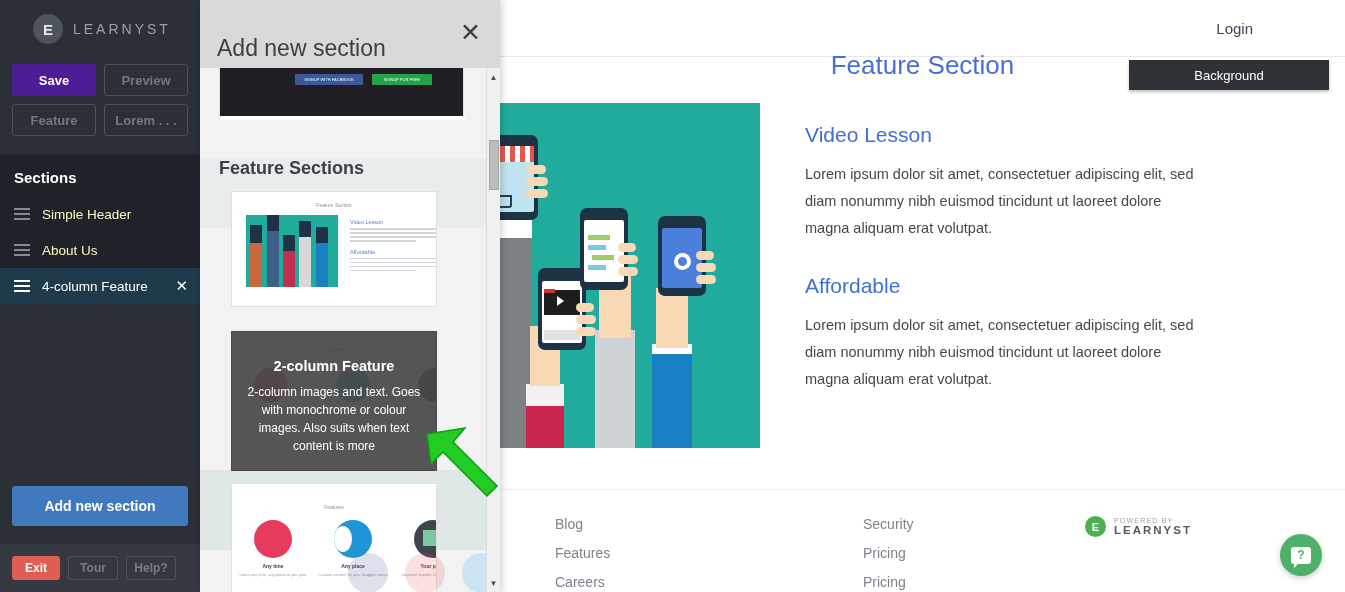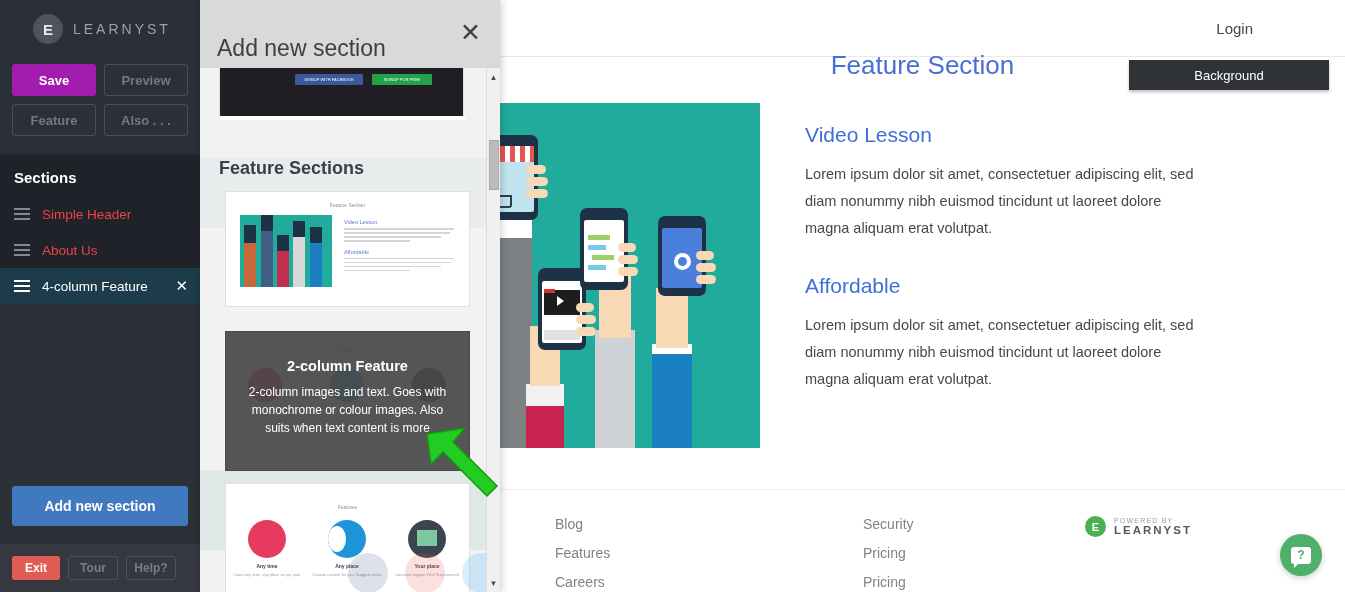--- a/index.html
+++ b/index.html
@@ -33,34 +33,34 @@
   }
   .btn-grid {
     margin: 20px 0 0 12px; width: 176px;
     display: flex; flex-wrap: wrap; gap: 8px;
   }
   .sbtn {
     width: 84px; height: 32px; border-radius: 3px;
     display: flex; align-items: center; justify-content: center;
     font-size: 13px; font-weight: bold; cursor: pointer;
   }
-  .sbtn.green { background: #a21caf; color: #fff; border: none; }
+  .sbtn.green { background: #4c1d95; color: #fff; border: none; }
   .sbtn.ghost { background: transparent; color: #727983; border: 1px solid #4a505a; }
 
   .sec-divider { margin-top: 18px; height: 1px; background: #23262c; }
   .sec-title {
     padding: 14px 0 10px 14px;
     color: #ffffff; font-size: 15px; font-weight: bold;
     background: #1f2228;
   }
   #sections-list { background: #1f2228; }
   .sec-item {
     height: 36px; display: flex; align-items: center;
     padding: 0 12px 0 14px; cursor: pointer;
-    color: #ef4444; font-size: 13.5px;
+    color: #fef9c3; font-size: 13.5px;
   }
   .sec-item .burger { width: 16px; margin-right: 12px; flex: none; }
   .sec-item .burger i {
     display: block; height: 2px; background: #848b94; margin: 3px 0;
   }
   .sec-item.active { background: #1d3b4a; color: #ffffff; }
   .sec-item.active .burger i { background: #ffffff; }
   .sec-item .label { flex: 1; }
   .sec-item .close-x { font-size: 15px; color: #ffffff; }
 
@@ -217,21 +217,21 @@
   }
   
   #modal-scroll .band {
     position: absolute; left: 0; width: 286px; background: #e9ecec;
   }
   .group-title {
     position: absolute; left: 19px; font-size: 18px;
     font-weight: bold; color: #3c4046;
   }
   .card {
-    position: absolute; left: 25px; width: 245px;
+    position: absolute; left: 31px; width: 206px;
     background: #ffffff; border: 1px solid #e0e0e0;
     overflow: hidden; cursor: pointer;
   }
   .card .thumb { position: relative; width: 100%; height: 100%; }
   .card-overlay {
     position: absolute; inset: 0; background: rgba(70,70,70,.92);
     color: #fff; padding: 26px 14px 0; text-align: center;
   }
   .card-overlay .ov-title { font-size: 14.5px; font-weight: bold; margin-bottom: 9px; }
   .card-overlay .ov-desc { font-size: 12px; line-height: 18px; }
@@ -378,21 +378,21 @@
   <div id="sidebar">
     <div class="brand-row">
       <span class="brand-logo">E</span>
       <span class="brand-name">LEARNYST</span>
     </div>
 
     <div class="btn-grid">
       <div class="sbtn green">Save</div>
       <div class="sbtn ghost">Preview</div>
       <div class="sbtn ghost">Feature</div>
-      <div class="sbtn ghost">Also . . .</div>
+      <div class="sbtn ghost">Lorem . . .</div>
     </div>
 
     <div class="sec-divider"></div>
     <div class="sec-title">Sections</div>
 
     <div id="sections-list">
       <div class="sec-item">
         <span class="burger">
             <i></i>
             <i></i>

